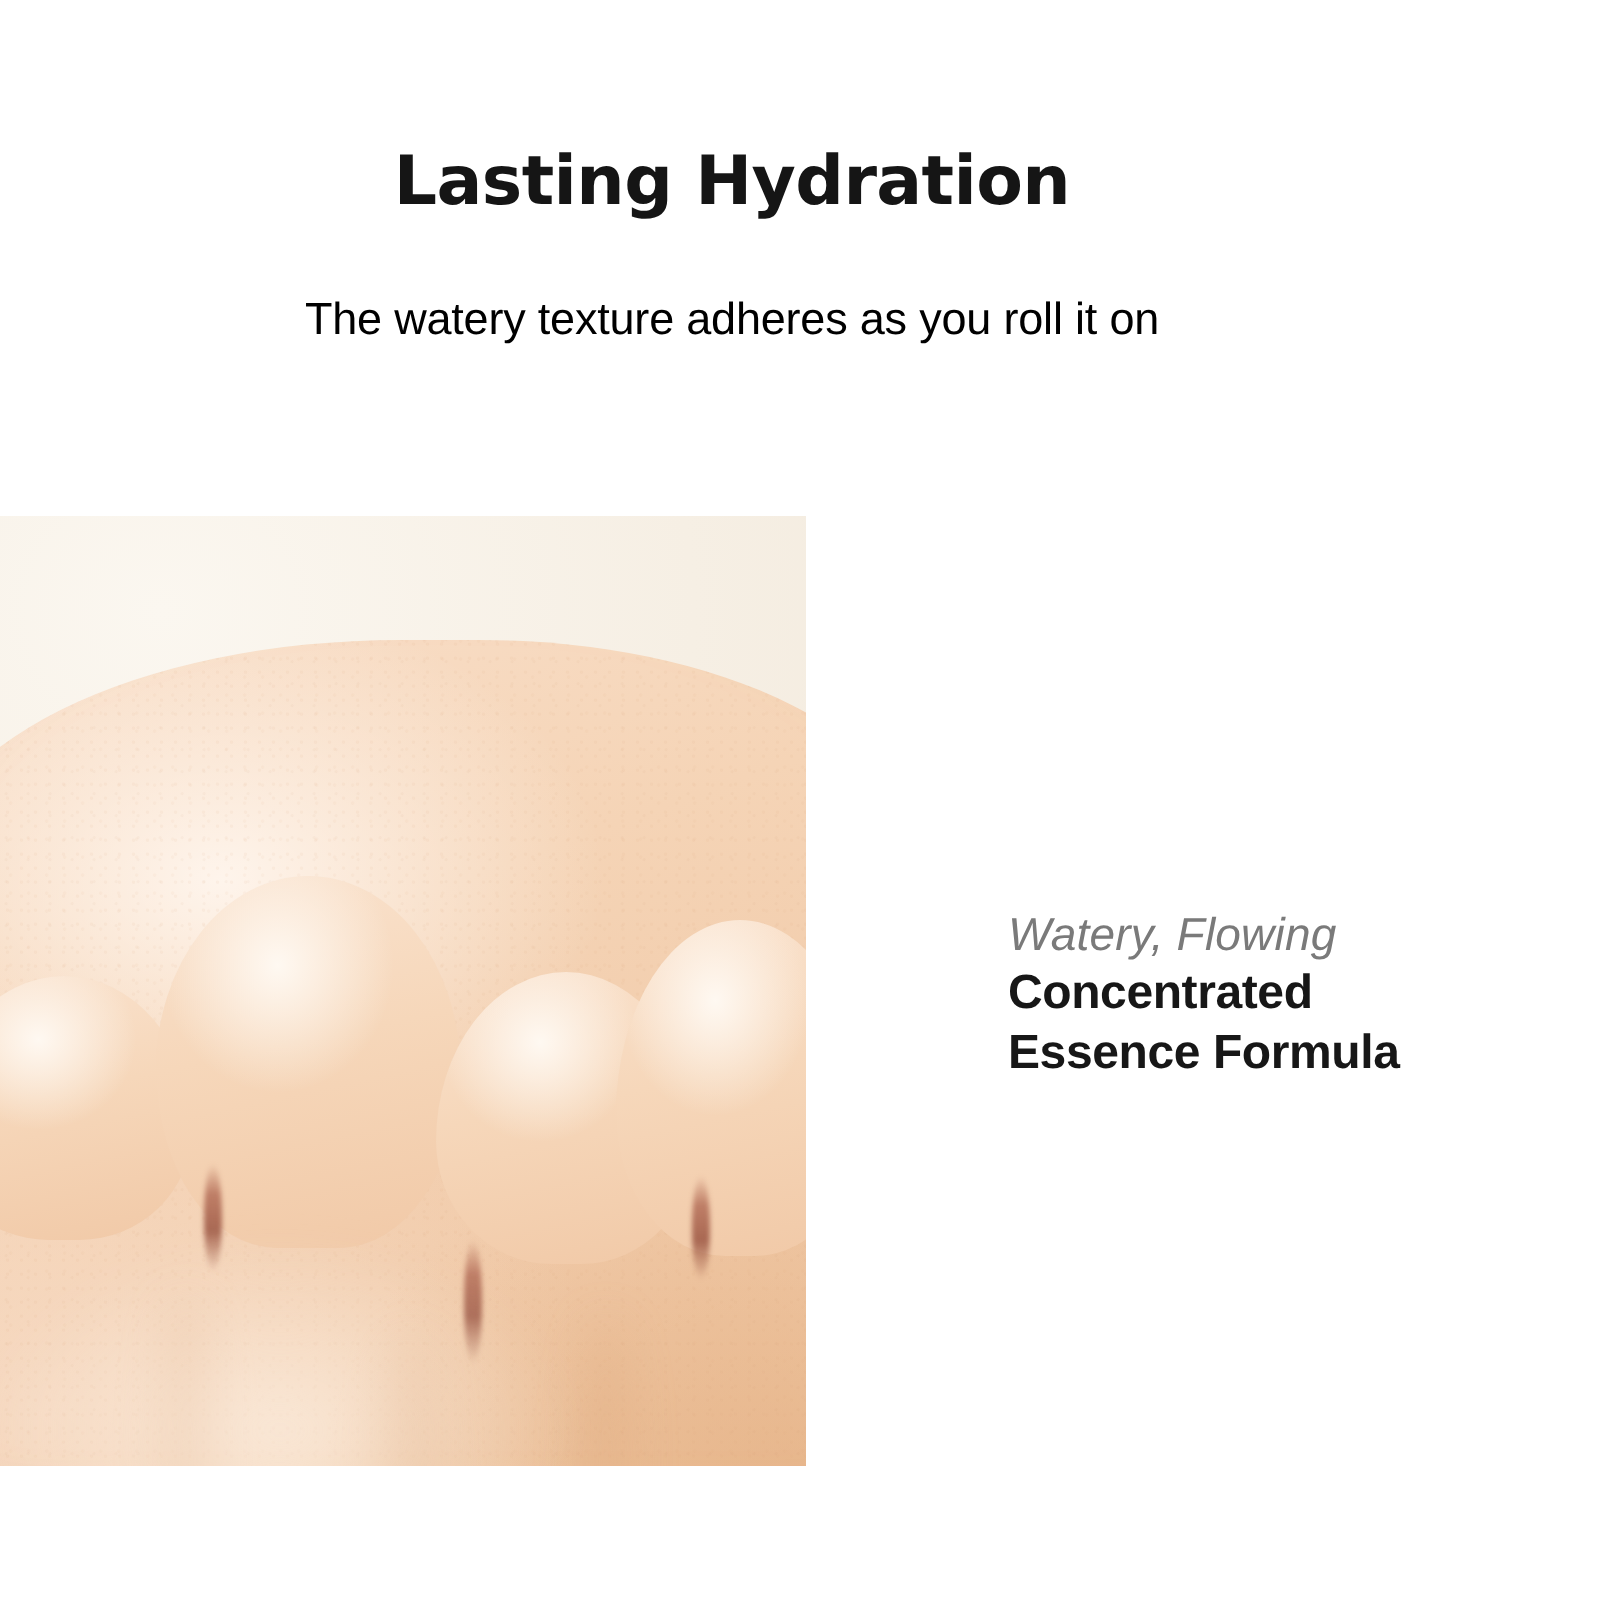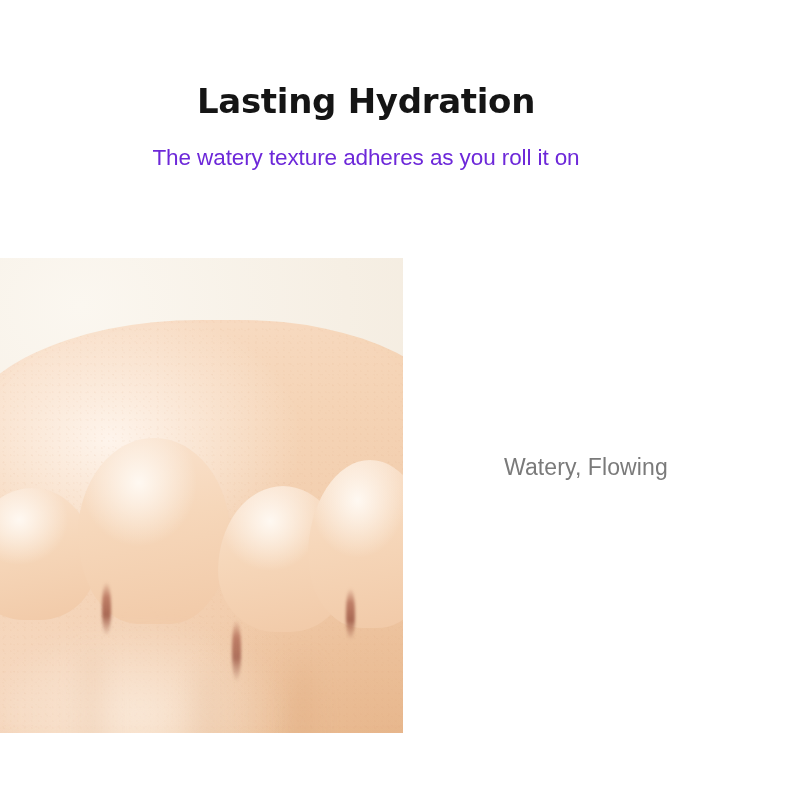--- a/index.html
+++ b/index.html
@@ -19,40 +19,40 @@
     position: relative;
     width: 800px;
     height: 800px;
     background: #ffffff;
   }
 
   
   .header {
     position: absolute;
     left: 0;
-    top: 10px;
+    top: 0;
     width: 732px;
     text-align: center;
   }
   .headline {
     margin: 0;
     padding-top: 70px;
     font-size: 34px;
     font-weight: 700;
     letter-spacing: -0.3px;
     color: #151515;
     line-height: 42px;
     font-family: "DejaVu Sans", "Liberation Sans", sans-serif;
   }
   .subhead {
-    margin: 0;
+    margin: 12px;
     padding-top: 20px;
     font-size: 22.5px;
     font-weight: 400;
-    color: #6d28d9;
+    color: #000000;
     line-height: 31px;
     letter-spacing: -0.1px;
     font-family: "Liberation Sans", "DejaVu Sans", sans-serif;
   }
   .subhead .line {
     display: block;
   }
 
   
   .photo {
@@ -165,20 +165,21 @@
     text-align: left;
   }
   .caption-eyebrow {
     margin: 0;
     font-size: 23px;
     font-weight: 300;
     color: #7a7a7a;
     line-height: 30px;
     letter-spacing: 0.1px;
     font-family: "Liberation Sans", "DejaVu Sans", sans-serif;
+    font-style: italic;
   }
   .caption-strong {
     margin: 0;
     font-size: 24px;
     font-weight: 600;
     color: #171717;
     line-height: 30px;
     letter-spacing: -0.2px;
     font-family: "Liberation Sans", "DejaVu Sans", sans-serif;
   }
@@ -217,15 +218,19 @@
       <div class="tendon t2"></div>
       <div class="tendon t3"></div>
 
       <div class="hand-sheen"></div>
     </div>
 
   </div>
 
   <div class="caption">
     <p class="caption-eyebrow">Watery, Flowing</p>
+    <p class="caption-strong">
+      <span class="line">Concentrated</span>
+      <span class="line">Essence Formula</span>
+    </p>
   </div>
 
 </div>
 
 </body></html>

